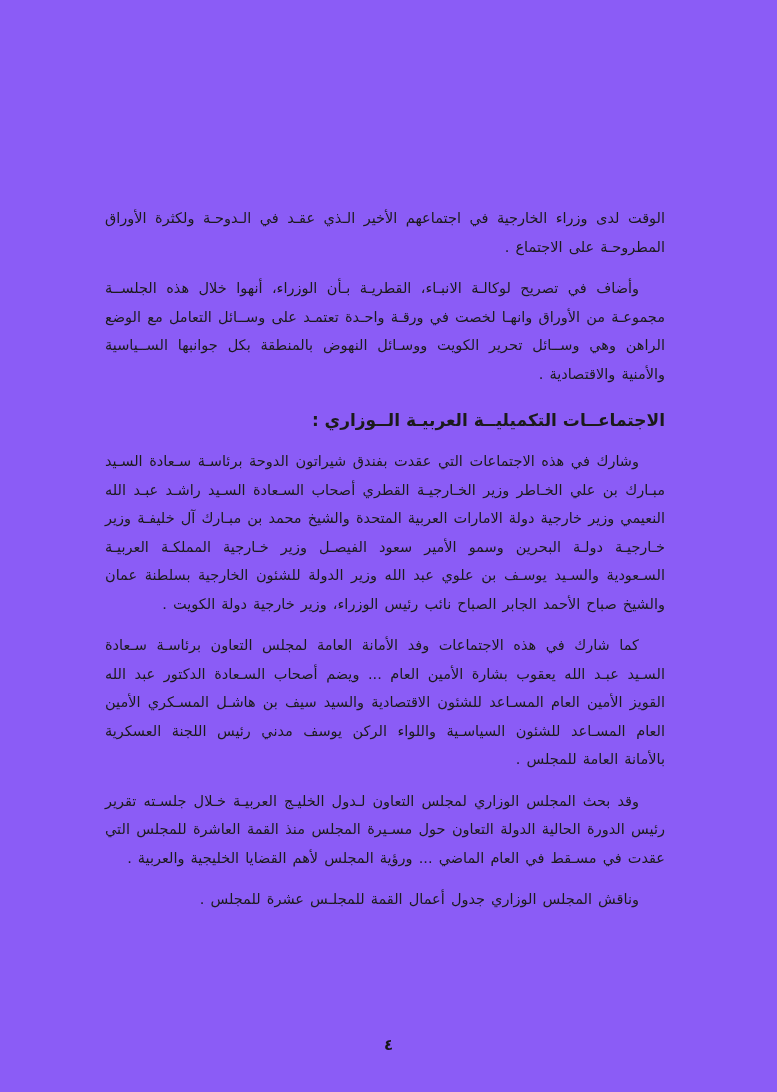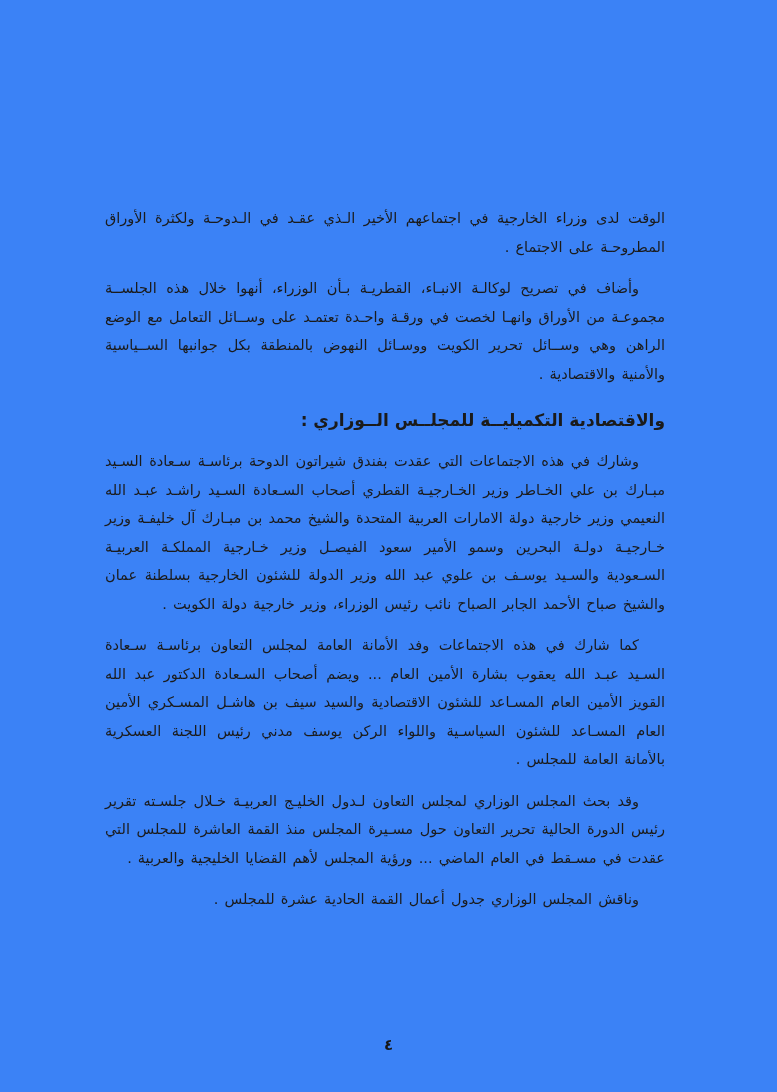--- a/index.html
+++ b/index.html
@@ -4,21 +4,21 @@
 <style>
   html, body {
     margin: 0;
     padding: 0;
     background: #ffffff;
   }
   .page {
     position: relative;
     width: 777px;
     height: 1092px;
-    background: #3b82f6;
+    background: #8b5cf6;
     overflow: hidden;
     font-family: "DejaVu Sans", sans-serif;
     color: #1b1b1b;
     direction: rtl;
   }
   .content {
     position: absolute;
     top: 204px;
     right: 112px;
     width: 560px;
@@ -56,22 +56,22 @@
     color: #161616;
   }
 </style>
 </head>
 <body>
 
 <div class="page" dir="rtl">
   <main class="content">
     <p class="para continuation">الوقت لدى وزراء الخارجية في اجتماعهم الأخير الـذي عقـد في الـدوحـة ولكثرة الأوراق المطروحـة على الاجتماع .</p>
     <p class="para">وأضاف في تصريح لوكالـة الانبـاء، القطريـة بـأن الوزراء، أنهوا خلال هذه الجلســة مجموعـة من الأوراق وانهـا لخصت في ورقـة واحـدة تعتمـد على وســائل التعامل مع الوضع الراهن وهي وســائل تحرير الكويت ووسـائل النهوض بالمنطقة بكل جوانبها الســياسية والأمنية والاقتصادية .</p>
-    <h2 class="heading">والاقتصادية التكميليــة للمجلــس الــوزاري :</h2>
+    <h2 class="heading">الاجتماعــات التكميليــة العربيـة الــوزاري :</h2>
     <p class="para">وشارك في هذه الاجتماعات التي عقدت بفندق شيراتون الدوحة برئاسـة سـعادة السـيد مبـارك بن علي الخـاطر وزير الخـارجيـة القطري أصحاب السـعادة السـيد راشـد عبـد الله النعيمي وزير خارجية دولة الامارات العربية المتحدة والشيخ محمد بن مبـارك آل خليفـة وزير خـارجيـة دولـة البحرين وسمو الأمير سعود الفيصـل وزير خـارجية المملكـة العربيـة السـعودية والسـيد يوسـف بن علوي عبد الله وزير الدولة للشئون الخارجية بسلطنة عمان والشيخ صباح الأحمد الجابر الصباح نائب رئيس الوزراء، وزير خارجية دولة الكويت .</p>
     <p class="para">كما شارك في هذه الاجتماعات وفد الأمانة العامة لمجلس التعاون برئاسـة سـعادة السـيد عبـد الله يعقوب بشارة الأمين العام ... ويضم أصحاب السـعادة الدكتور عبد الله القويز الأمين العام المسـاعد للشئون الاقتصادية والسيد سيف بن هاشـل المسـكري الأمين العام المسـاعد للشئون السياسـية واللواء الركن يوسف مدني رئيس اللجنة العسكرية بالأمانة العامة للمجلس .</p>
-    <p class="para">وقد بحث المجلس الوزاري لمجلس التعاون لـدول الخليـج العربيـة خـلال جلسـته تقرير رئيس الدورة الحالية تحرير التعاون حول مسـيرة المجلس منذ القمة العاشرة للمجلس التي عقدت في مسـقط في العام الماضي ... ورؤية المجلس لأهم القضايا الخليجية والعربية .</p>
-    <p class="para">وناقش المجلس الوزاري جدول أعمال القمة الحادية عشرة للمجلس .</p>
+    <p class="para">وقد بحث المجلس الوزاري لمجلس التعاون لـدول الخليـج العربيـة خـلال جلسـته تقرير رئيس الدورة الحالية الدولة التعاون حول مسـيرة المجلس منذ القمة العاشرة للمجلس التي عقدت في مسـقط في العام الماضي ... ورؤية المجلس لأهم القضايا الخليجية والعربية .</p>
+    <p class="para">وناقش المجلس الوزاري جدول أعمال القمة للمجلـس عشرة للمجلس .</p>
   </main>
   <footer class="page-footer">
     <span class="page-number">٤</span>
   </footer>
 </div>
 
 </body></html>

